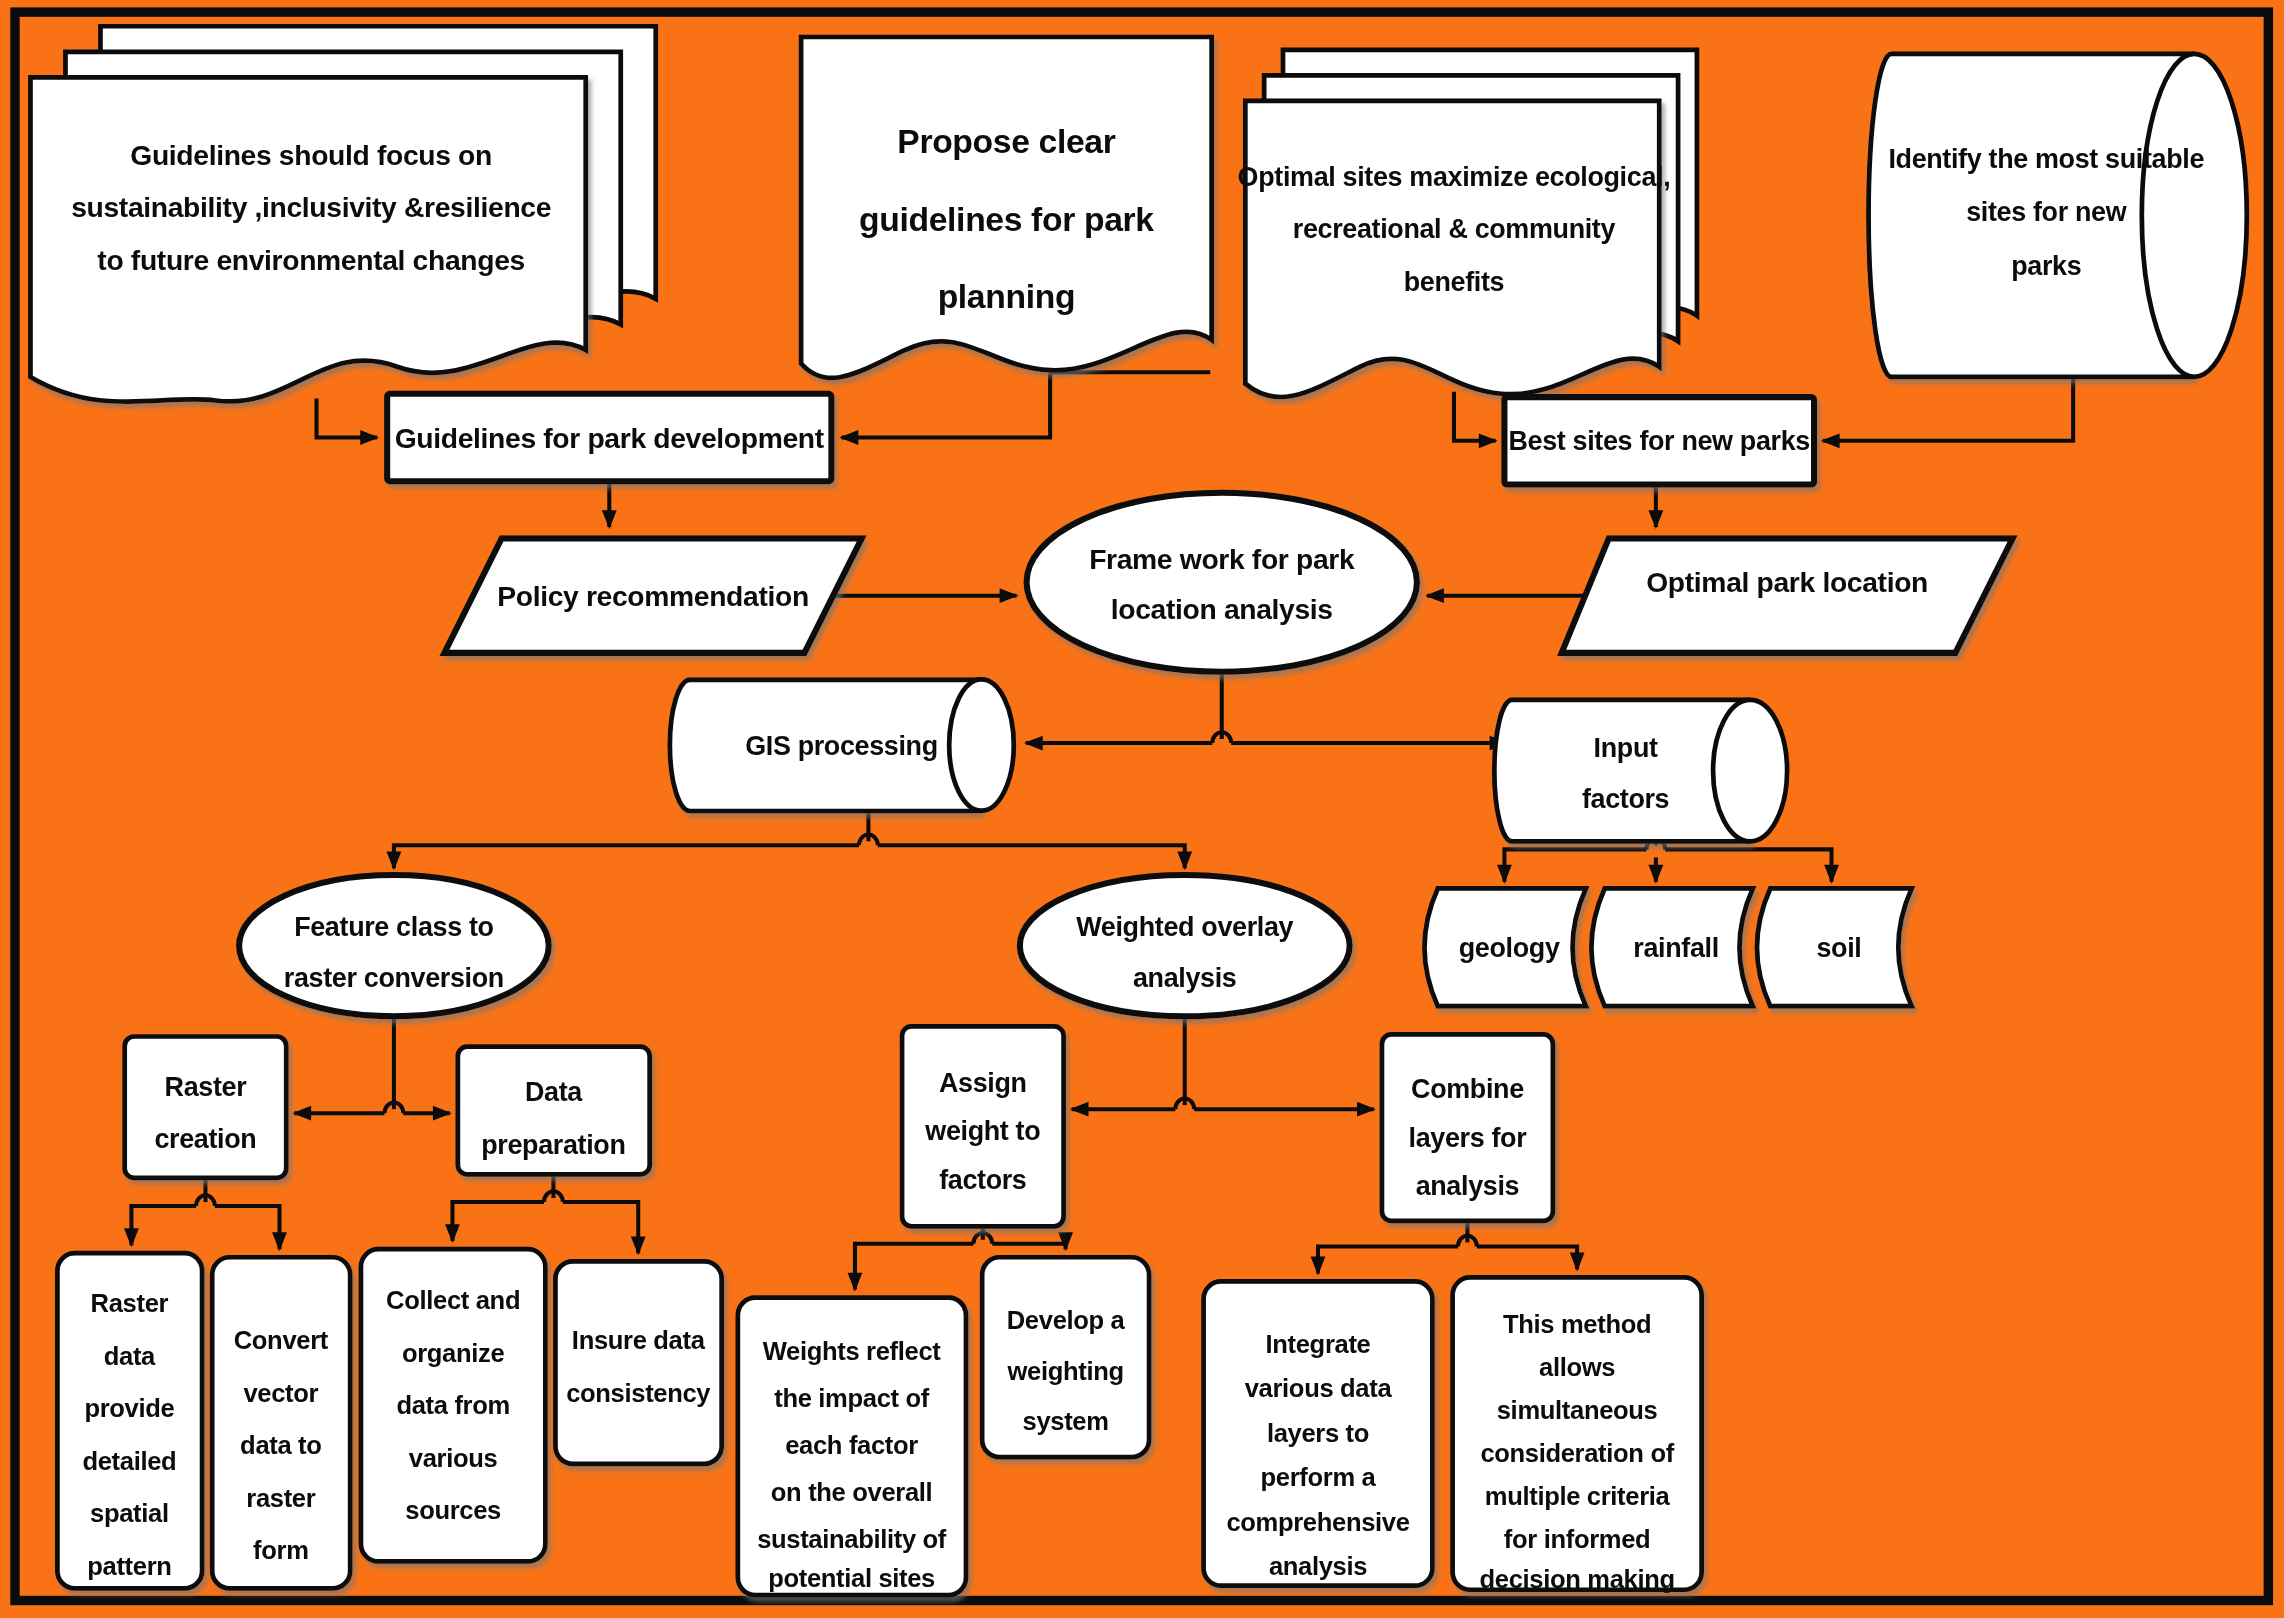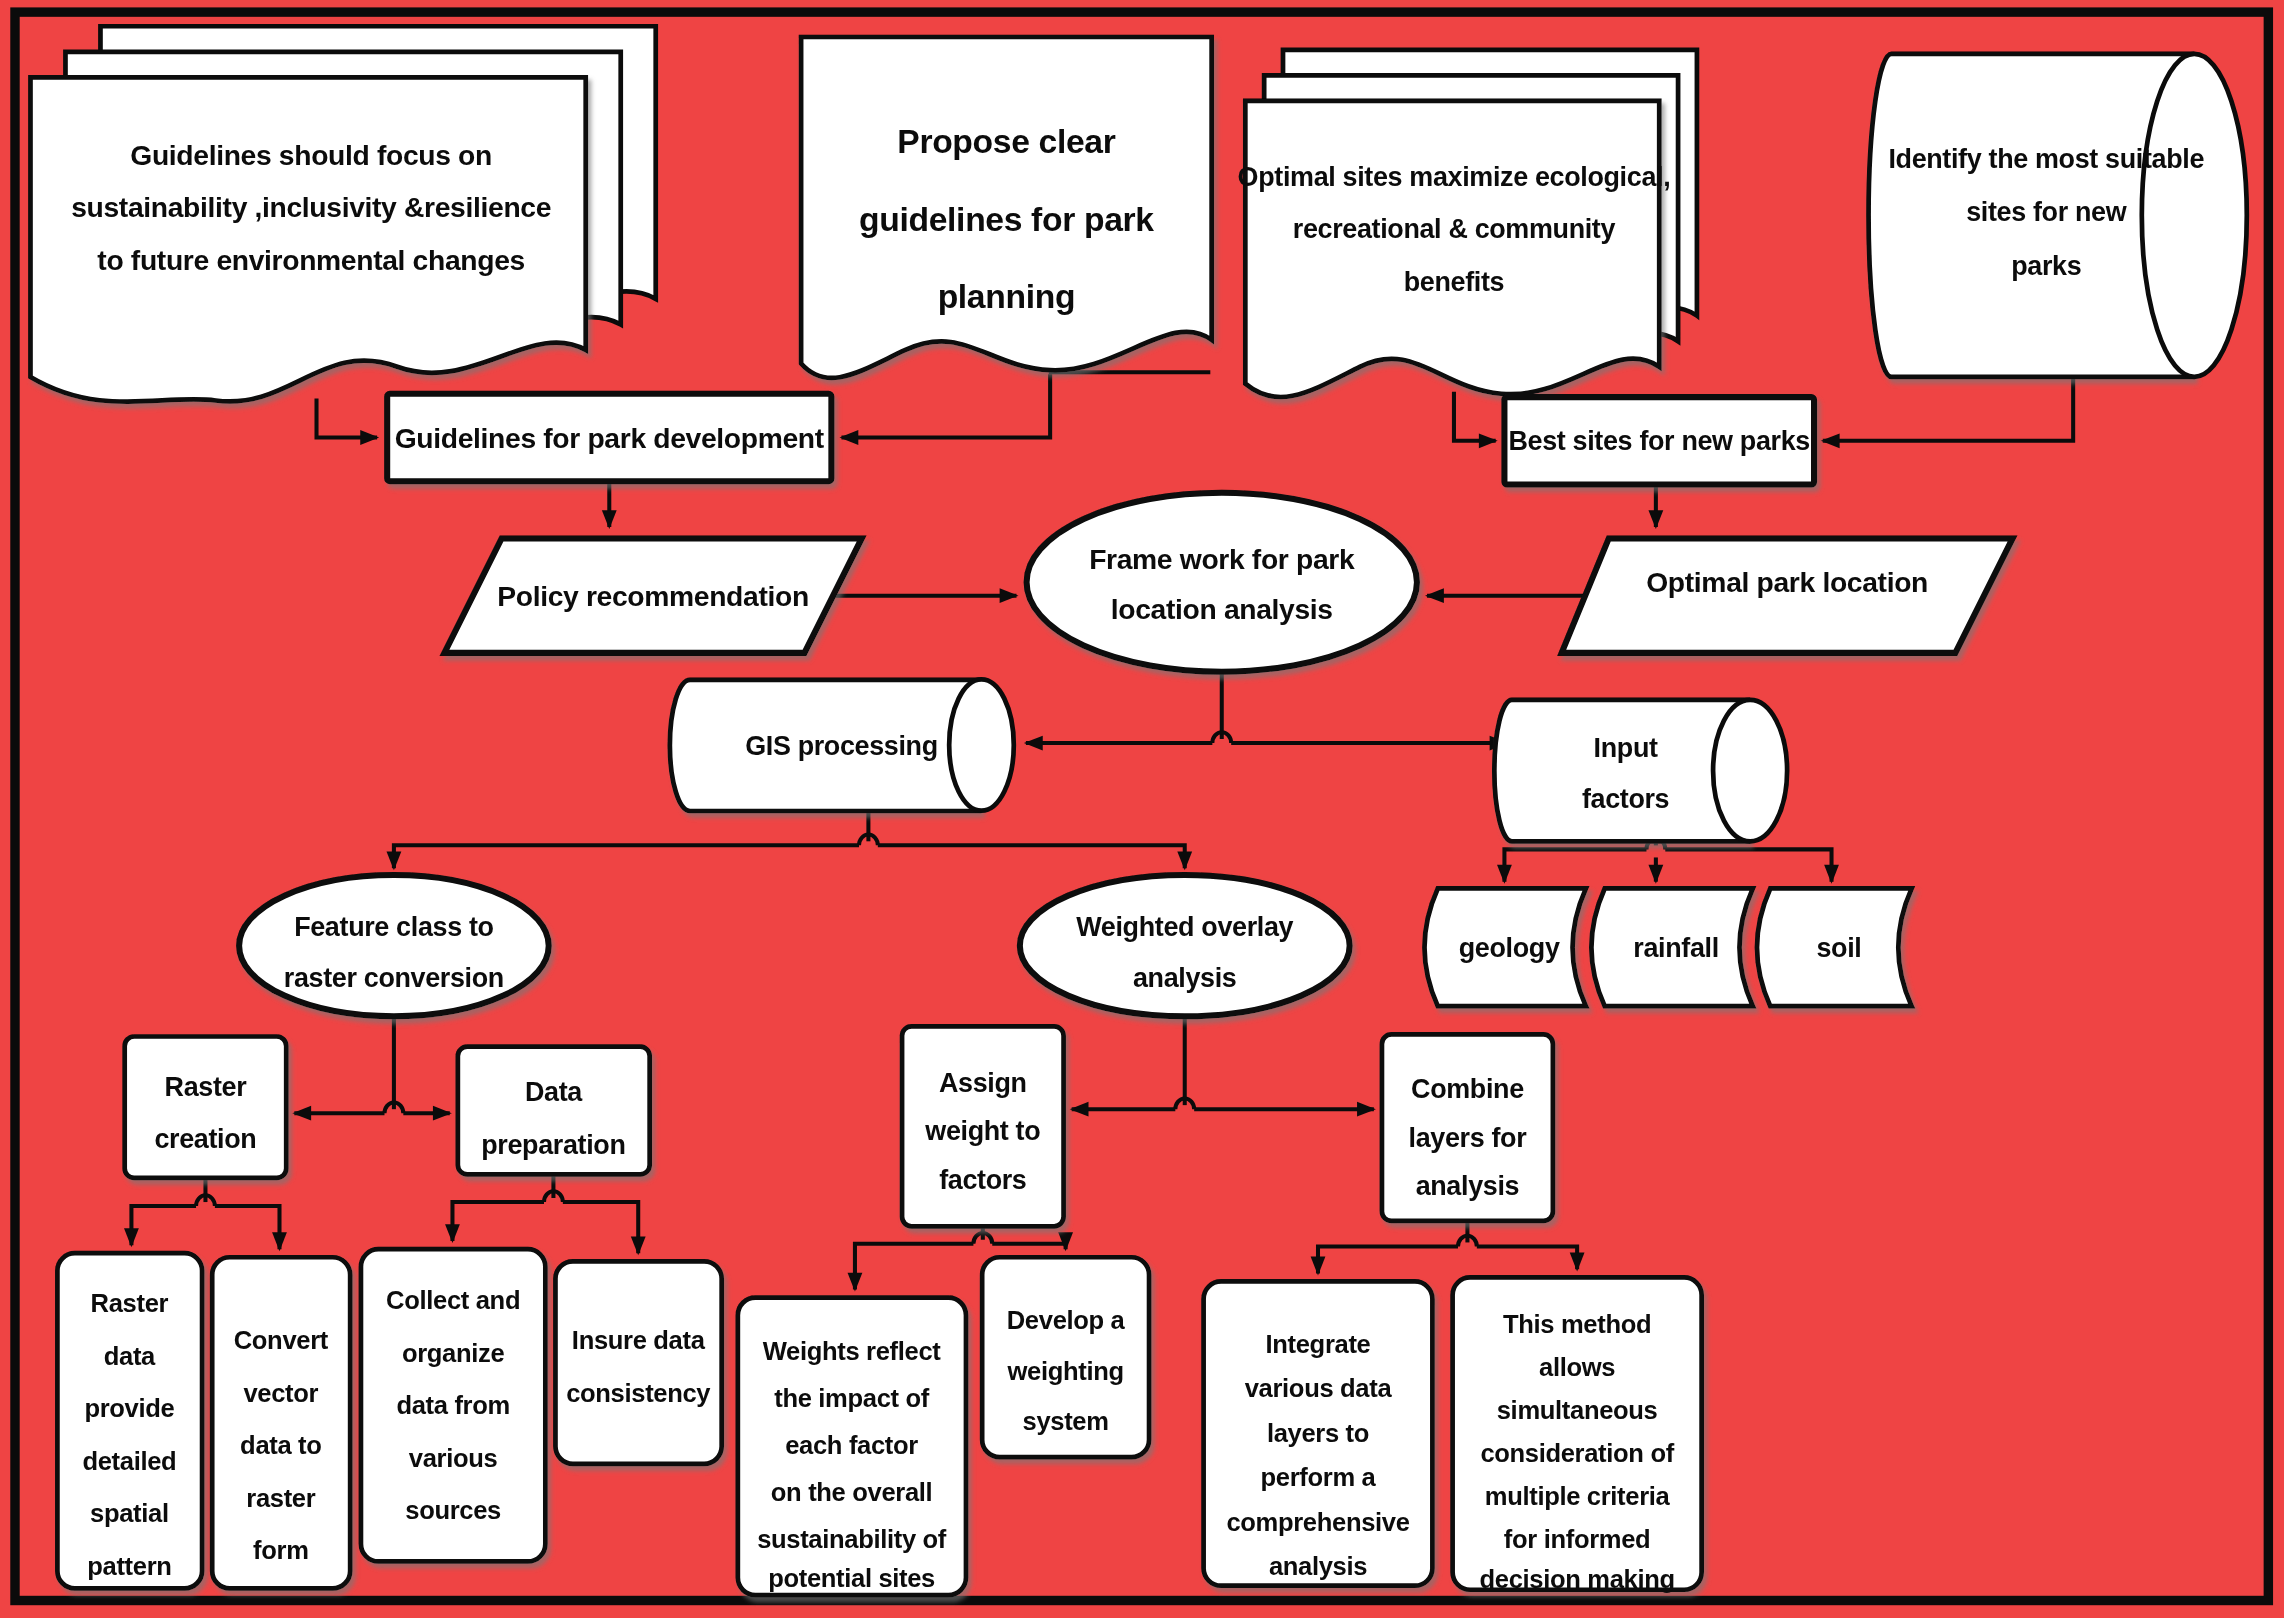--- a/index.html
+++ b/index.html
@@ -1,16 +1,16 @@
 <!DOCTYPE html>
 <html style="font-size:10.8px"><head>
 <meta charset="utf-8">
 <style>
   html,body { margin:0; padding:0; background:#ffffff; }
-  .stage { position:relative; width:2284px; height:1618px; background:#ef4444; overflow:hidden; }
+  .stage { position:relative; width:2284px; height:1618px; background:#f97316; overflow:hidden; }
   svg { position:absolute; left:0; top:0; }
   .shape { fill:#ffffff; stroke:#0b0b0b; stroke-width:7; }
   .thick { stroke-width:9; }
   .edge  { fill:none; stroke:#0b0b0b; stroke-width:6; marker-end:url(#ah); }
   .plain { fill:none; stroke:#0b0b0b; stroke-width:6; }
   .bump  { fill:none; stroke:#0b0b0b; stroke-width:6; }
   text { font-family:"Liberation Sans", sans-serif; font-weight:bold; fill:#0c0c0c;
          text-anchor:middle; letter-spacing:-0.5px; }
   .f38 { font-size:38px; } .f40 { font-size:40px; } .f42 { font-size:42px; } .f48 { font-size:50px; }
 </style>

